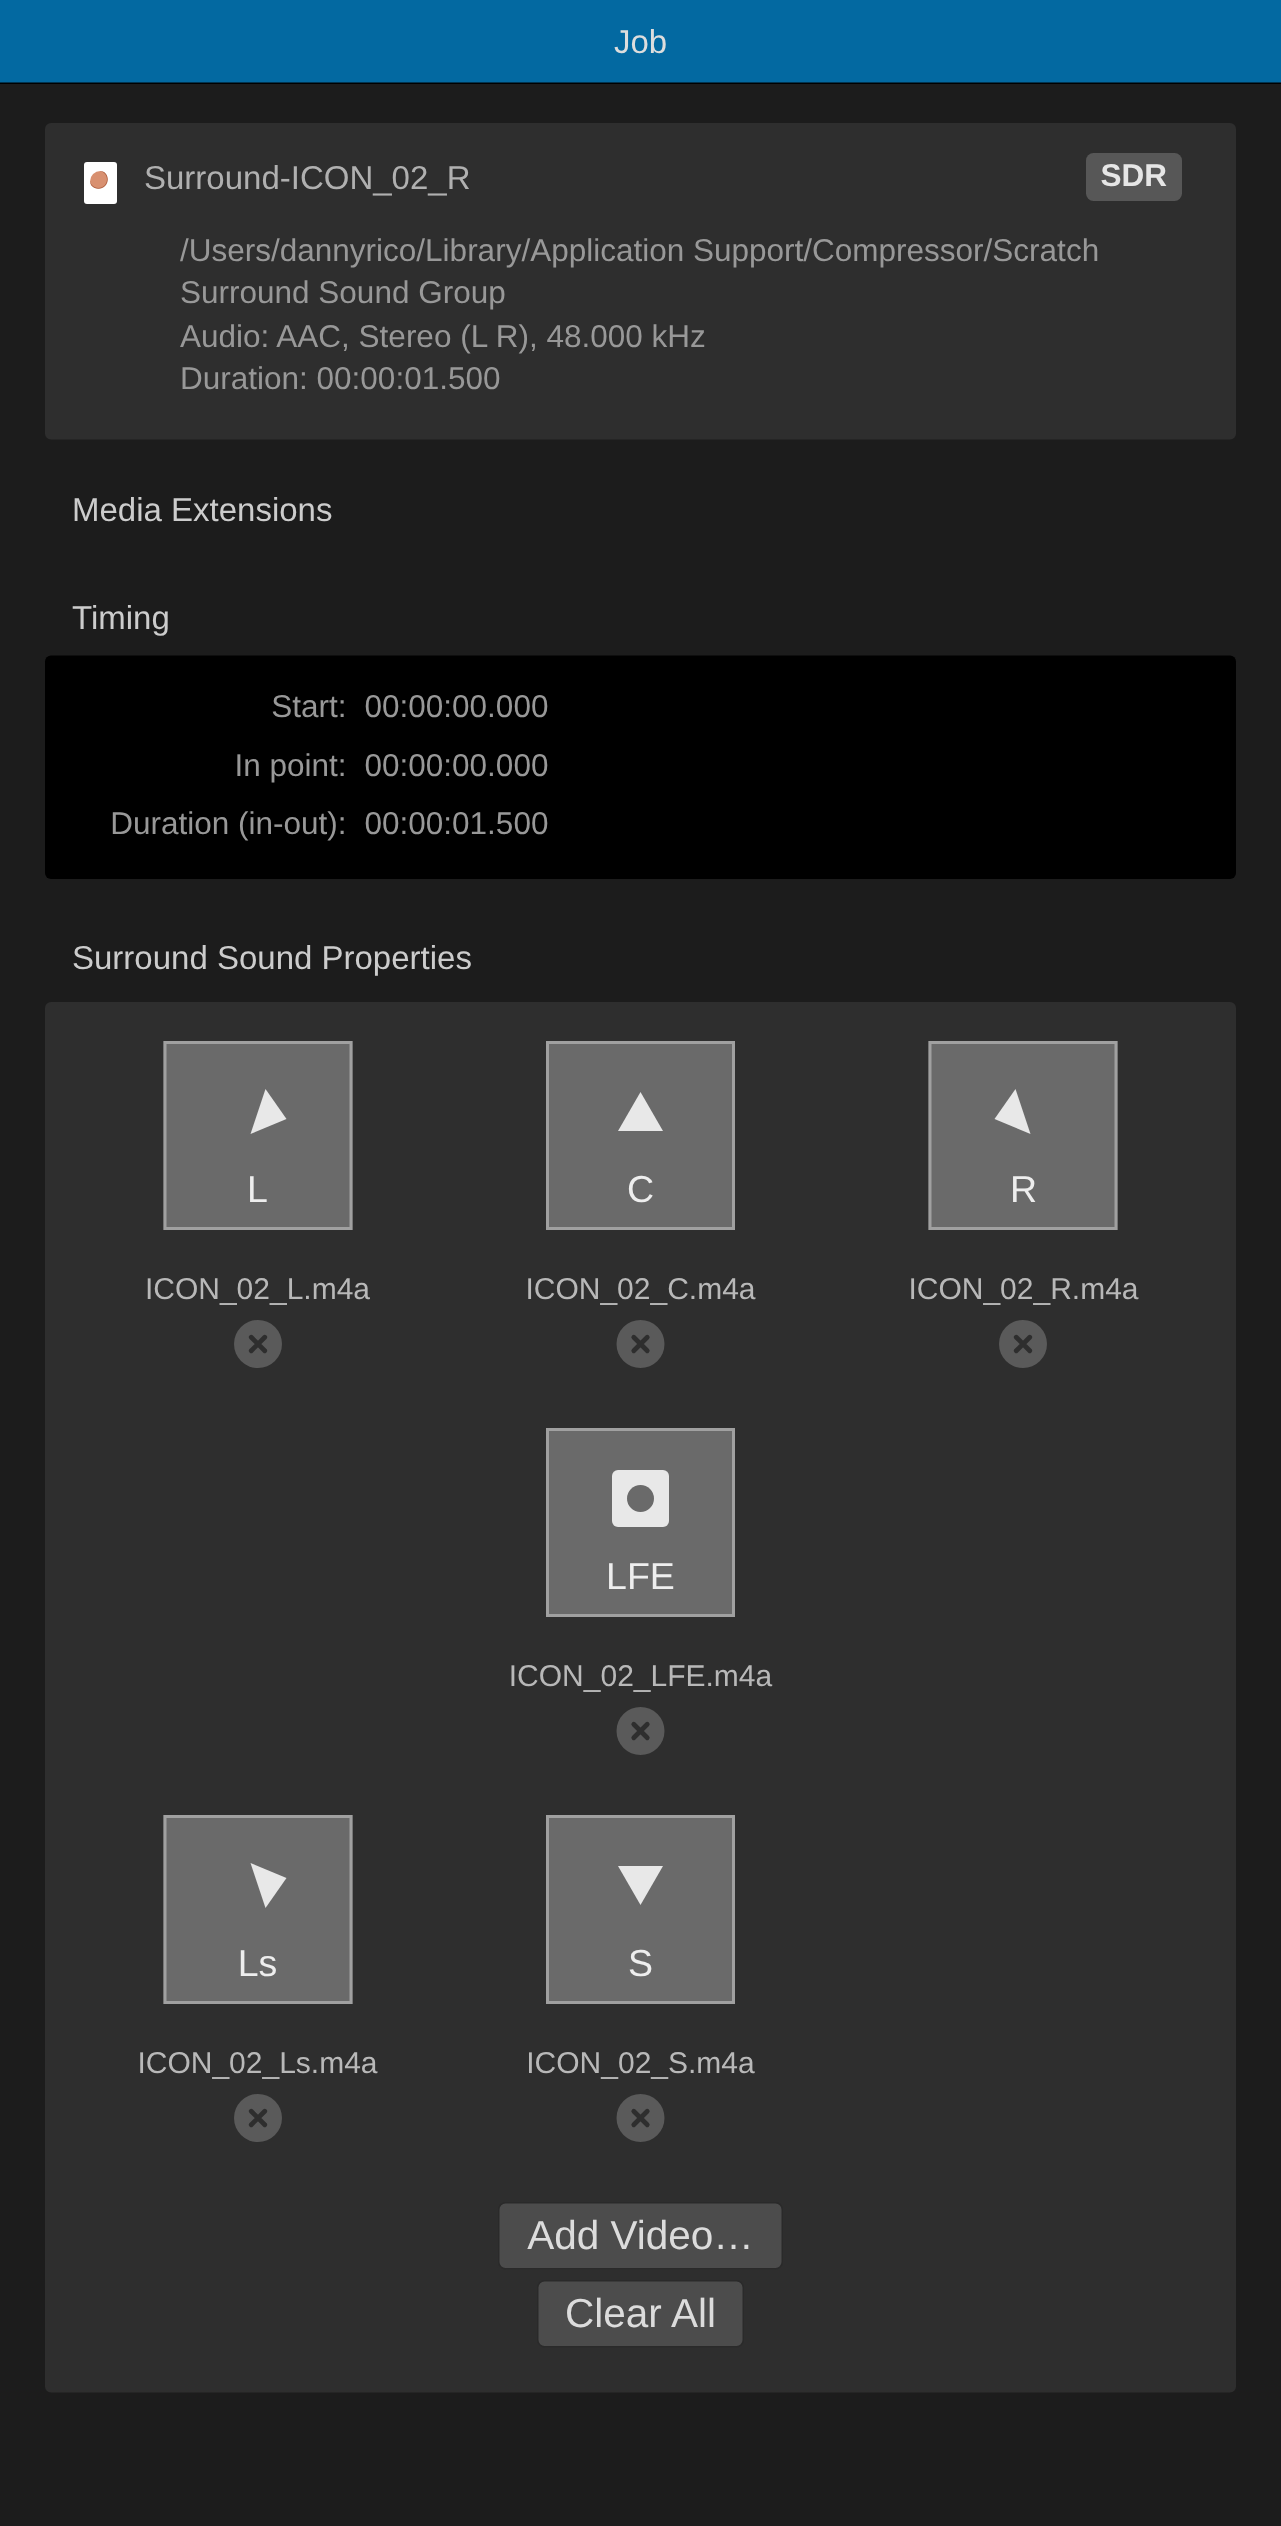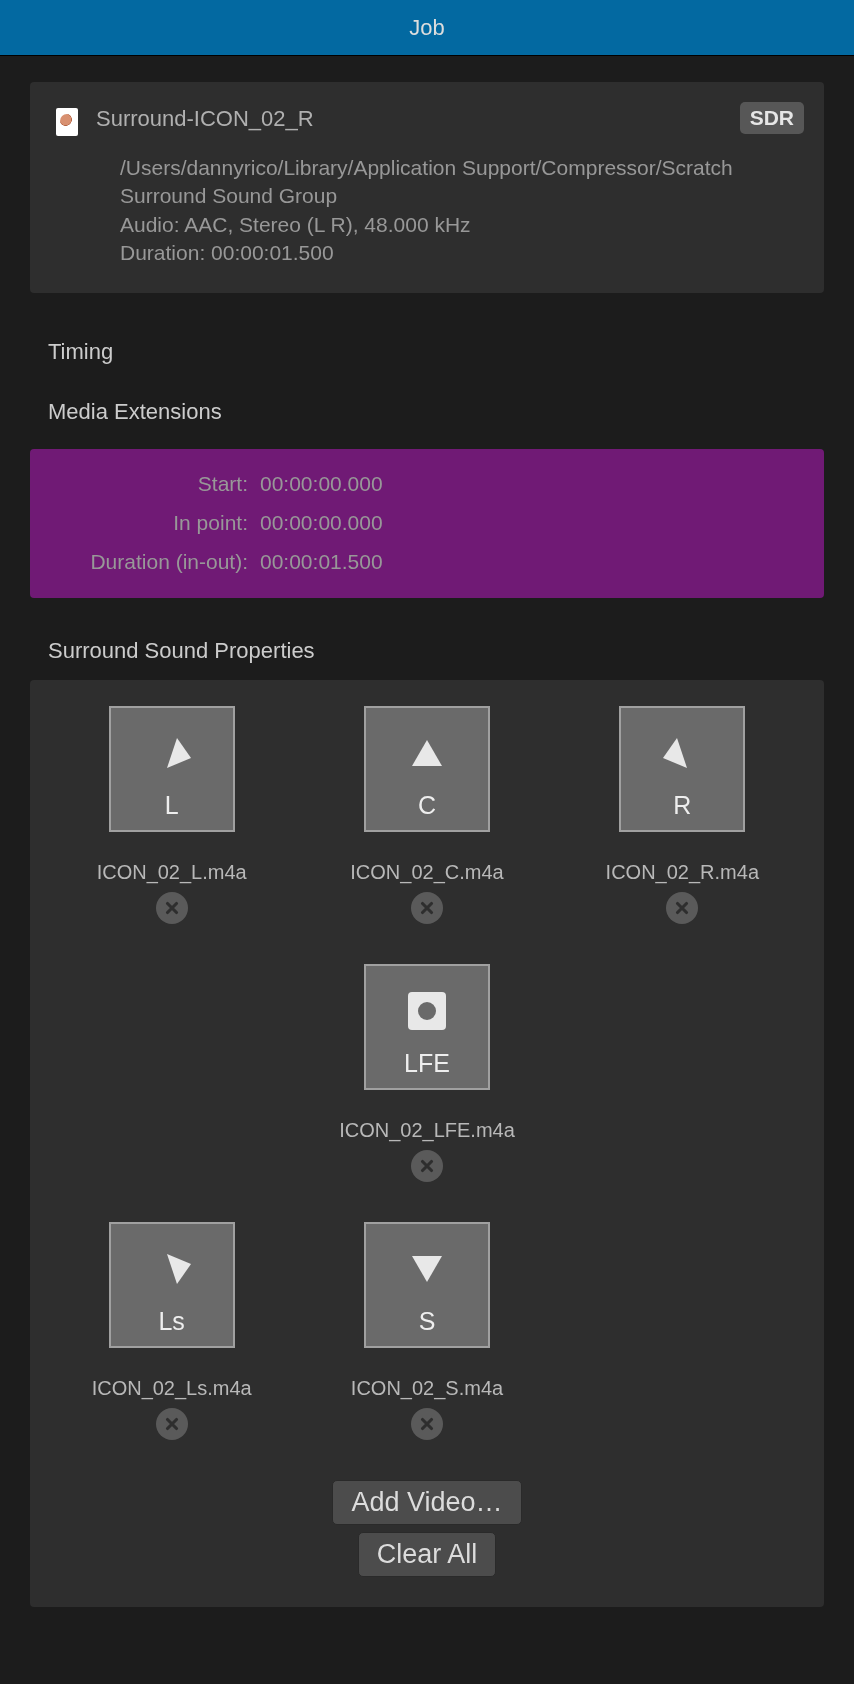--- a/index.html
+++ b/index.html
@@ -34,33 +34,33 @@
     border-radius: 2px; position: relative; margin-top: 2px;
     flex: none;
   }
   .doc-icon::after {
     content: ""; position: absolute; top: 6px; left: 4px;
     width: 14px; height: 14px; border-radius: 50%;
     background: radial-gradient(circle at 40% 40%, #d89070 45%, #b06040 50%, transparent 55%);
   }
   .card-title { font-size: 22px; color: #b0b0b0; }
   .sdr-badge {
-    position: absolute; top: 20px; right: 20px;
+    position: absolute; top: 20px; right: 36px;
     background: #575757; color: #e6e6e6;
     font-size: 21px; font-weight: 600;
     padding: 4px 10px; border-radius: 5px;
   }
   .meta { margin-top: 18px; margin-left: 64px; display: flex; flex-direction: column; gap: 0; }
   .meta-line { font-size: 21px; color: #989898; line-height: 1.35; }
 
   .section-label { font-size: 22px; color: #cccccc; margin: 34px 0 0 18px; }
 
   .timing-block {
-    background: #701a75; border-radius: 4px;
-    margin-top: 24px; padding: 16px 20px;
+    background: #000000; border-radius: 4px;
+    margin-top: 12px; padding: 16px 3px;
   }
   .timing-row {
     display: flex; align-items: center;
     font-size: 21px; color: #989898; line-height: 1.85;
   }
   .timing-row .tl-label { width: 210px; text-align: right; padding-right: 12px; }
   .timing-row .tl-value { }
 
   .surround-block {
     background: #2e2e2e; border-radius: 4px;
@@ -123,23 +123,23 @@
       <div class="card-title">Surround-ICON_02_R</div>
     </div>
     <div class="meta">
       <div class="meta-line">/Users/dannyrico/Library/Application Support/Compressor/Scratch</div>
       <div class="meta-line">Surround Sound Group</div>
       <div class="meta-line">Audio: AAC, Stereo (L R), 48.000 kHz</div>
       <div class="meta-line">Duration: 00:00:01.500</div>
     </div>
   </div>
 
+  <div class="section-label">Media Extensions</div>
+
   <div class="section-label" style="margin-top:46px;">Timing</div>
-
-  <div class="section-label">Media Extensions</div>
   <div class="timing-block">
     <div id="timing-rows">
         <div class="timing-row">
           <div class="tl-label">Start:</div>
           <div class="tl-value">00:00:00.000</div>
         </div>
         <div class="timing-row">
           <div class="tl-label">In point:</div>
           <div class="tl-value">00:00:00.000</div>
         </div>

